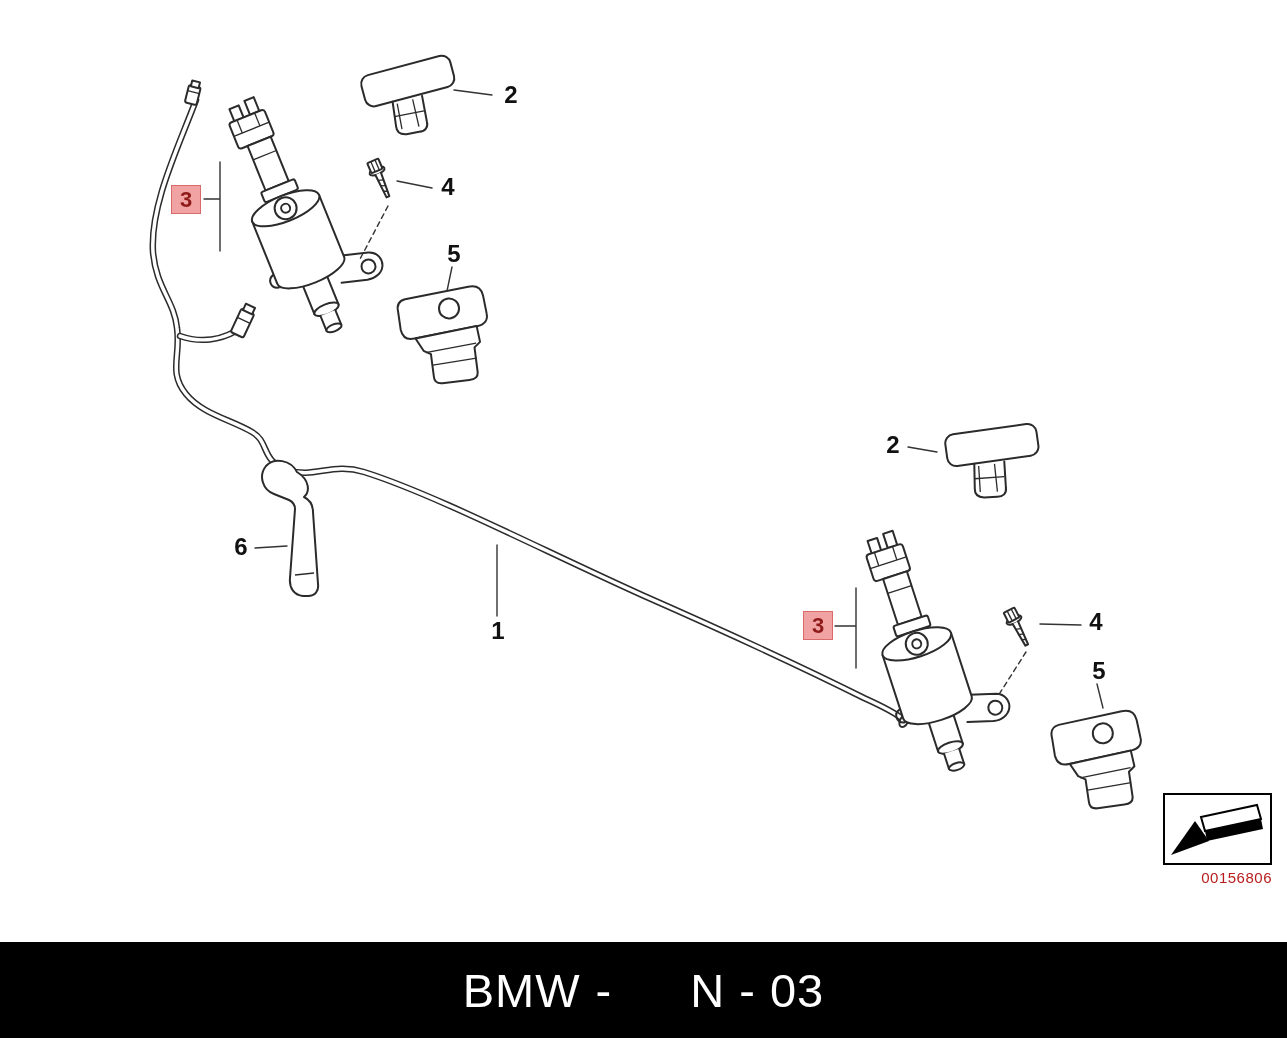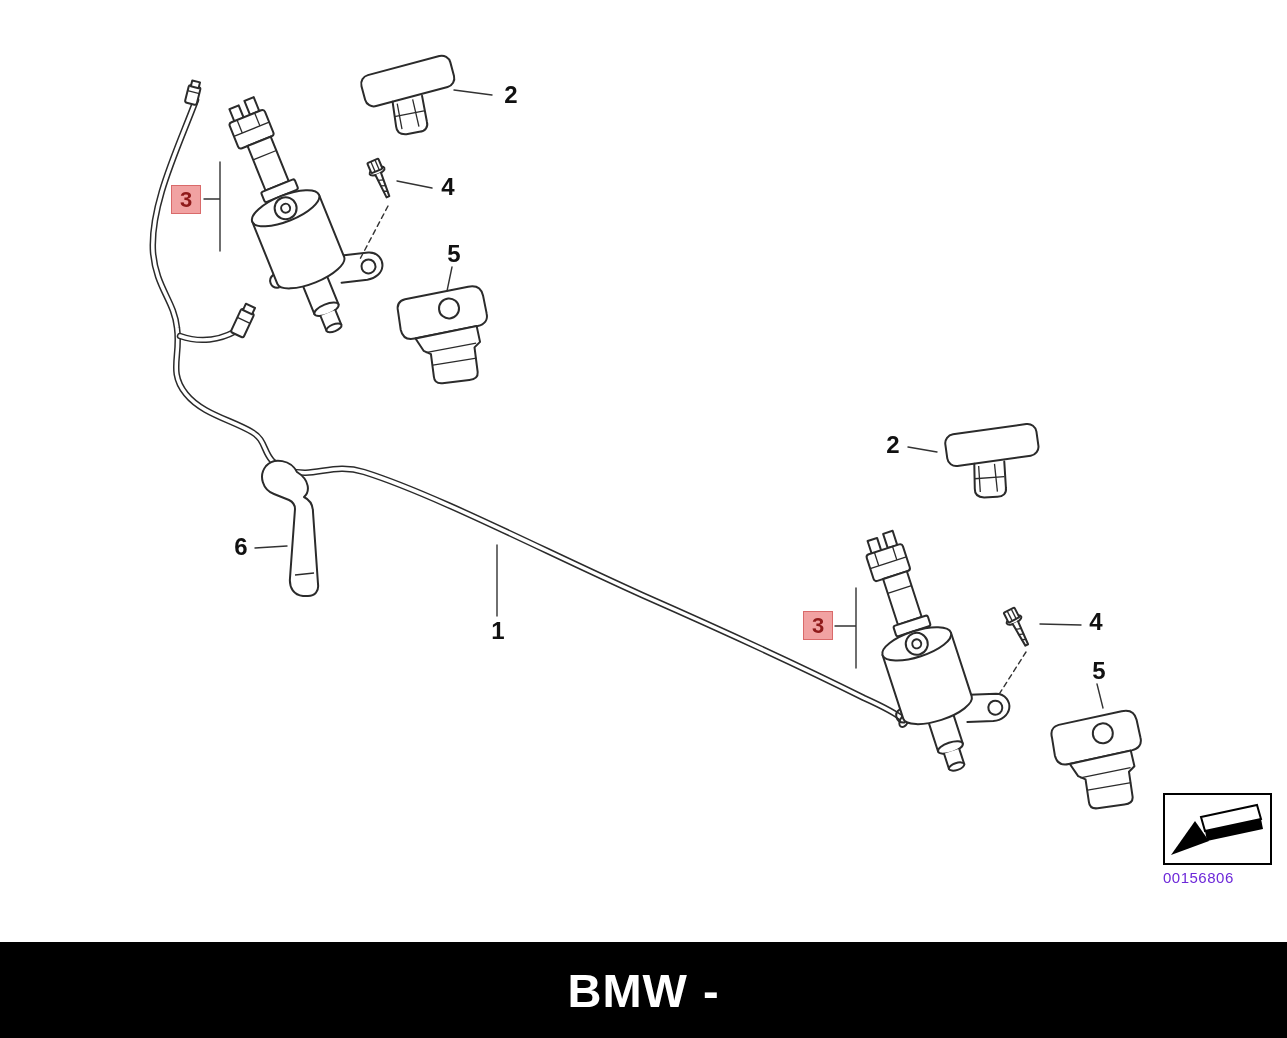--- a/index.html
+++ b/index.html
@@ -38,31 +38,31 @@
     font-size:22px;
   }
 
   .stamp-box {
     position:absolute; left:1163px; top:793px; width:109px; height:72px;
     border:2px solid #000; background:#fff;
     display:flex; align-items:center; justify-content:center;
   }
   .diagram-number {
     position:absolute; left:1163px; top:869px; width:109px;
-    text-align:left; font-size:15px; color:#6d28d9; letter-spacing:0.5px;
+    text-align:right; font-size:15px; color:#b91c1c; letter-spacing:0.5px;
   }
 
   .footer {
     position:absolute; left:0; bottom:0; width:1287px; height:96px;
     background:var(--footer-bg,#000);
     color:var(--footer-text,#fff);
     display:flex; align-items:center; justify-content:center;
     gap:78px; font-size:47px; letter-spacing:1px;
   }
-  .footer-left { display:flex; gap:15px;font-weight:bold; }
+  .footer-left { display:flex; gap:15px; }
 </style>
 </head>
 <body>
 
 <div class="diagram-area">
 
   <svg class="drawing" width="1287" height="942" viewBox="0 0 1287 942">
     <defs>
       <g id="washer-jet">
         <rect x="-15" y="-130" width="10" height="15"></rect>
@@ -181,13 +181,14 @@
   </div>
   <div class="diagram-number">00156806</div>
 
 </div>
 
 <div class="footer">
   <div class="footer-left">
     <span>BMW</span>
     <span>-</span>
   </div>
+  <div class="footer-right">N - 03</div>
 </div>
 
 </body></html>

